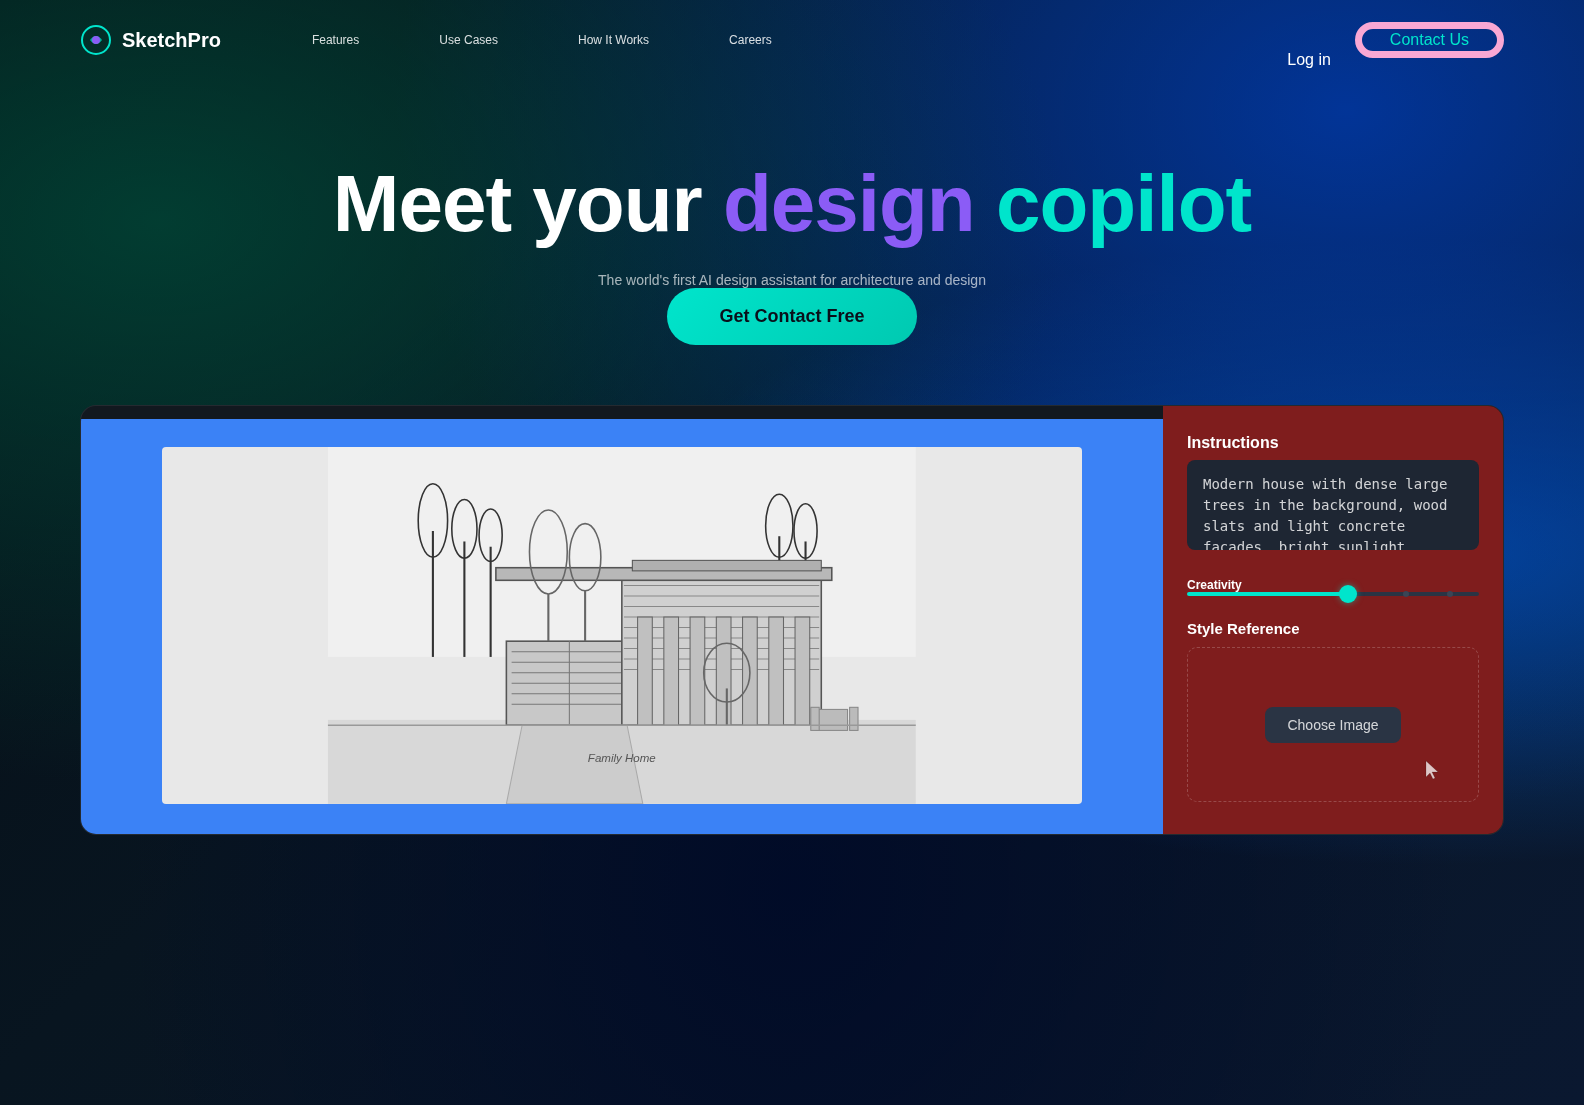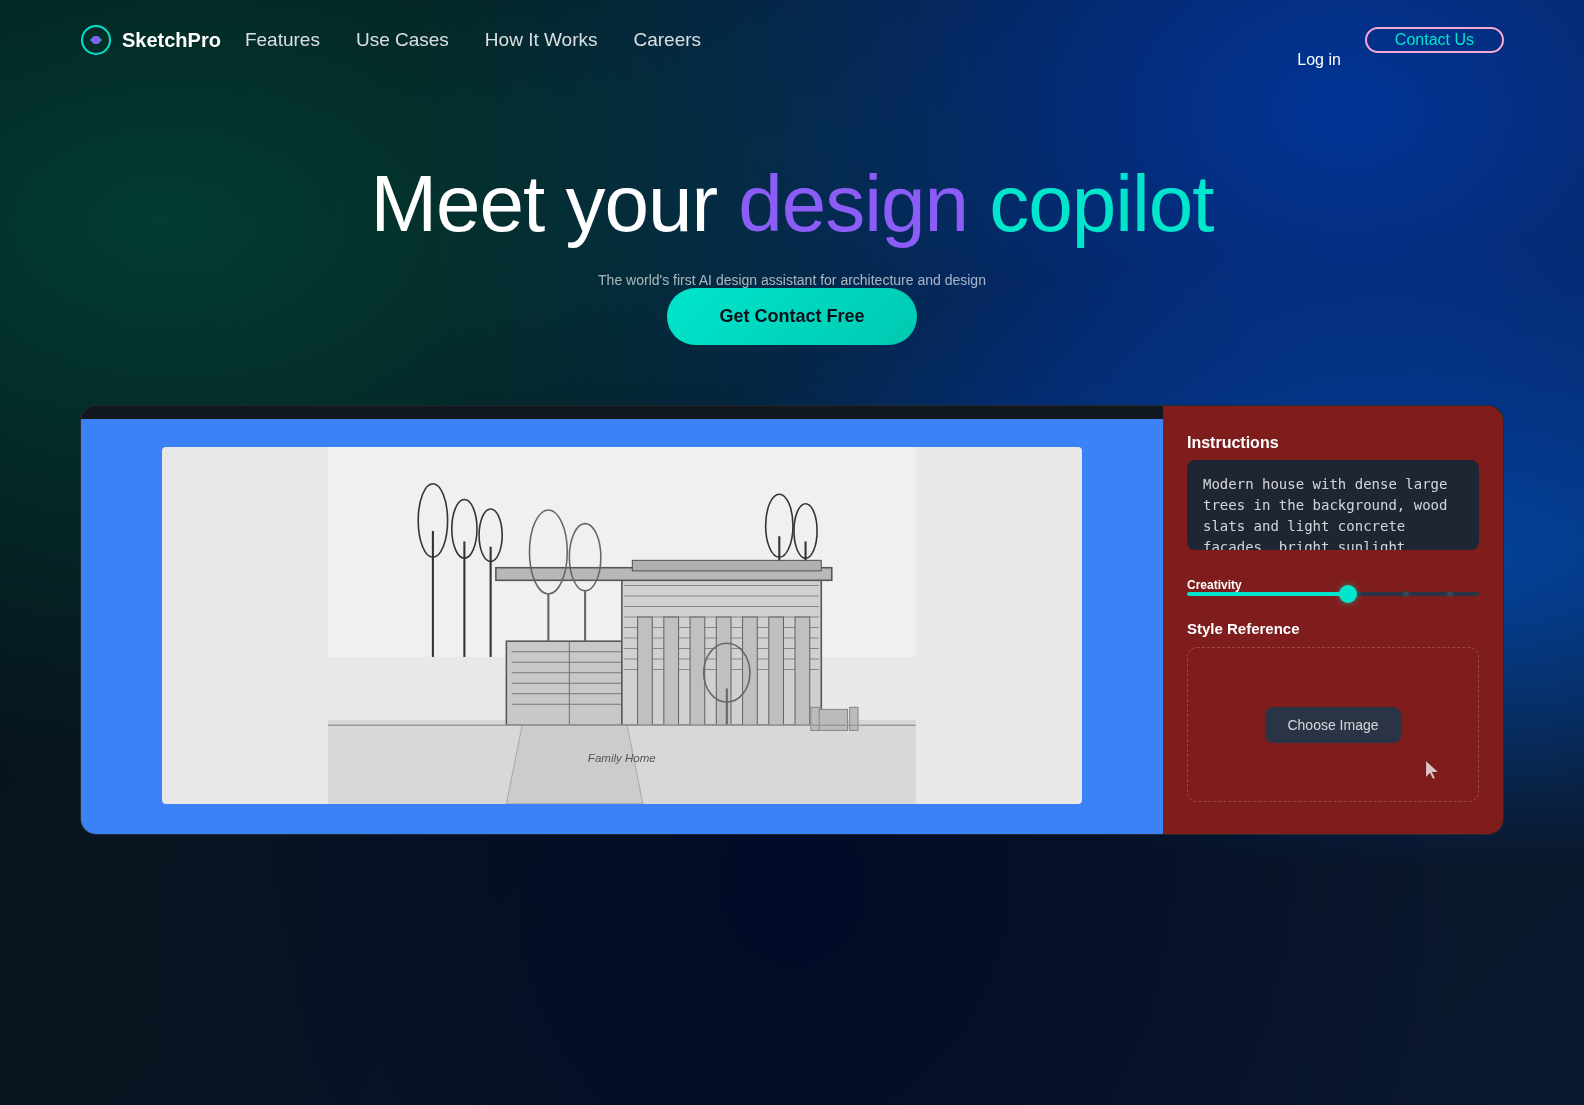--- a/index.html
+++ b/index.html
@@ -34,21 +34,21 @@
       display: flex;
       align-items: center;
       justify-content: space-between;
       padding: 0 80px;
       height: 80px;
     }
 
     .nav-left {
       display: flex;
       align-items: center;
-      gap: 24px;
+      gap: 47px;
     }
 
     .logo {
       display: flex;
       align-items: center;
       gap: 10px;
     }
 
     .logo-icon {
       width: 32px;
@@ -61,65 +61,66 @@
       color: #fff;
     }
 
     .nav-links {
       display: flex;
       align-items: center;
       gap: 36px;
     }
 
     .nav-link {
-      font-size: 19px;
+      font-size: 12px;
       color: rgba(255,255,255,0.85);
       cursor: pointer;
       text-decoration: none;
+      margin-left: 44px;
     }
 
     .nav-right {
       display: flex;
       align-items: center;
       gap: 24px;
     }
 
     .login-btn {
       font-size: 16px;
       color: rgba(255,255,255,0.85);
       cursor: pointer;
       background: none;
       border: none;
       color: #fff;
       margin-top: 40px;
     }
 
     .contact-btn {
       background: transparent;
-      border: 2px solid #f9a8d4;
+      border: 7px solid #f9a8d4;
       color: #00e5cc;
       padding: 2px 28px;
       border-radius: 30px;
       font-size: 16px;
       font-weight: 500;
       cursor: pointer;
     }
 
     
     .hero {
       position: relative;
       z-index: 10;
       text-align: center;
       padding-top: 80px;
       padding-bottom: 40px;
     }
 
     .hero-title {
       font-size: 80px;
-      font-weight: 400;
+      font-weight: 700;
       line-height: 1.1;
       margin-bottom: 24px;
       letter-spacing: -1px;
     }
 
     .hero-title-white {
       color: #ffffff;
     }
 
     .hero-title-purple {

